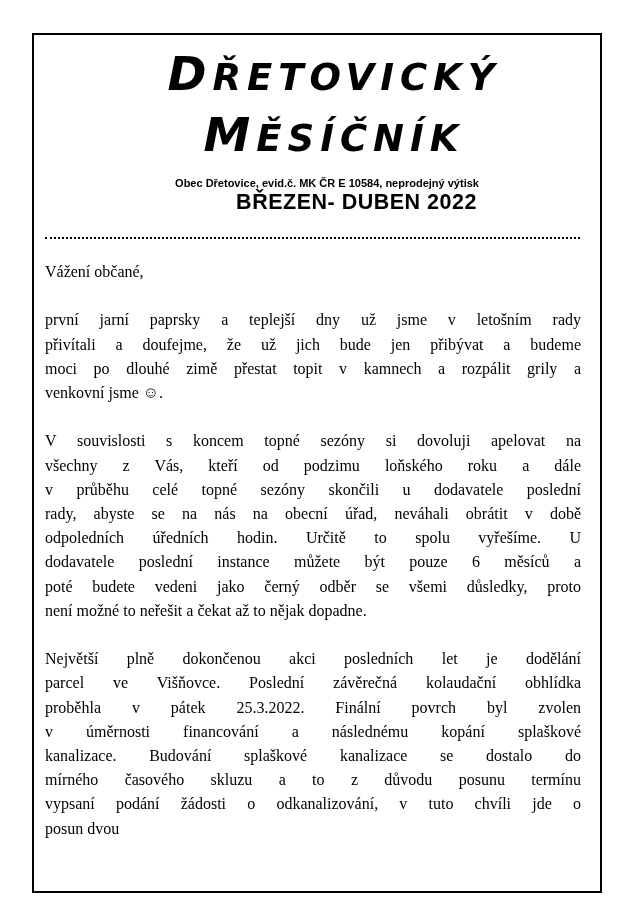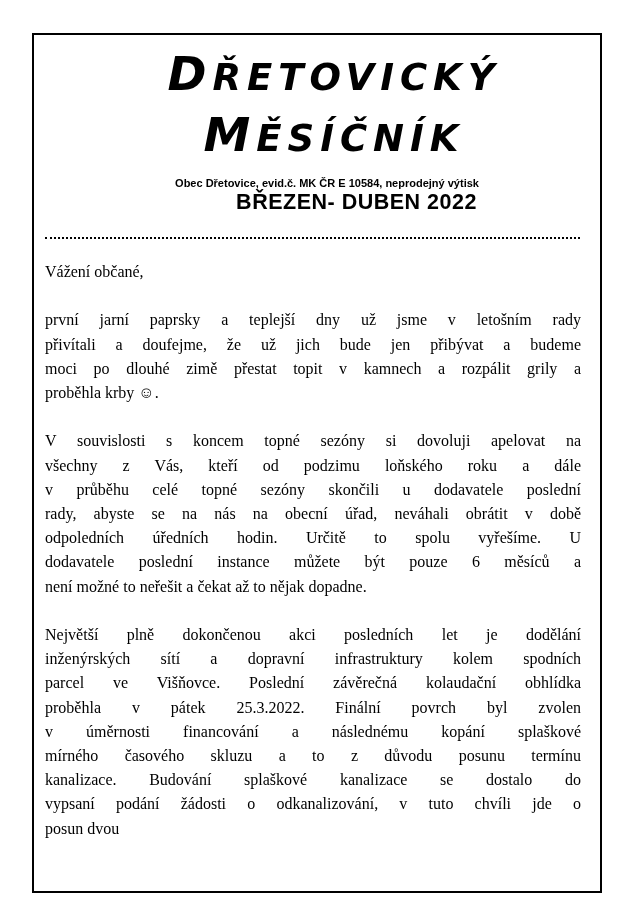--- a/index.html
+++ b/index.html
@@ -109,40 +109,40 @@
 
     <div class="dotted-rule"></div>
 
     <div class="article">
       <div class="salutation">Vážení občané,</div>
 
       <div class="para">
         <div class="ln">první jarní paprsky a teplejší dny už jsme v letošním rady</div>
         <div class="ln">přivítali a doufejme, že už jich bude jen přibývat a budeme</div>
         <div class="ln">moci po dlouhé zimě přestat topit v kamnech a rozpálit grily a</div>
-        <div class="ln">proběhla krby ☺.</div>
+        <div class="ln">venkovní jsme ☺.</div>
       </div>
 
       <div class="para">
         <div class="ln">V souvislosti s koncem topné sezóny si dovoluji apelovat na</div>
         <div class="ln">všechny z Vás, kteří od podzimu loňského roku a dále</div>
         <div class="ln">v průběhu celé topné sezóny skončili u dodavatele poslední</div>
         <div class="ln">rady, abyste se na nás na obecní úřad, neváhali obrátit v době</div>
         <div class="ln">odpoledních úředních hodin. Určitě to spolu vyřešíme. U</div>
         <div class="ln">dodavatele poslední instance můžete být pouze 6 měsíců a</div>
+        <div class="ln">poté budete vedeni jako černý odběr se všemi důsledky, proto</div>
         <div class="ln">není možné to neřešit a čekat až to nějak dopadne.</div>
       </div>
 
       <div class="para">
         <div class="ln">Největší plně dokončenou akci posledních let je dodělání</div>
-        <div class="ln">inženýrských sítí a dopravní infrastruktury kolem spodních</div>
         <div class="ln">parcel ve Višňovce. Poslední závěrečná kolaudační obhlídka</div>
         <div class="ln">proběhla v pátek 25.3.2022. Finální povrch byl zvolen</div>
         <div class="ln">v úměrnosti financování a následnému kopání splaškové</div>
+        <div class="ln">kanalizace. Budování splaškové kanalizace se dostalo do</div>
         <div class="ln">mírného časového skluzu a to z důvodu posunu termínu</div>
-        <div class="ln">kanalizace. Budování splaškové kanalizace se dostalo do</div>
         <div class="ln">vypsaní podání žádosti o odkanalizování, v tuto chvíli jde o</div>
         <div class="ln">posun dvou</div>
       </div>
     </div>
 
   </div>
 </div>
 
 </body></html>

